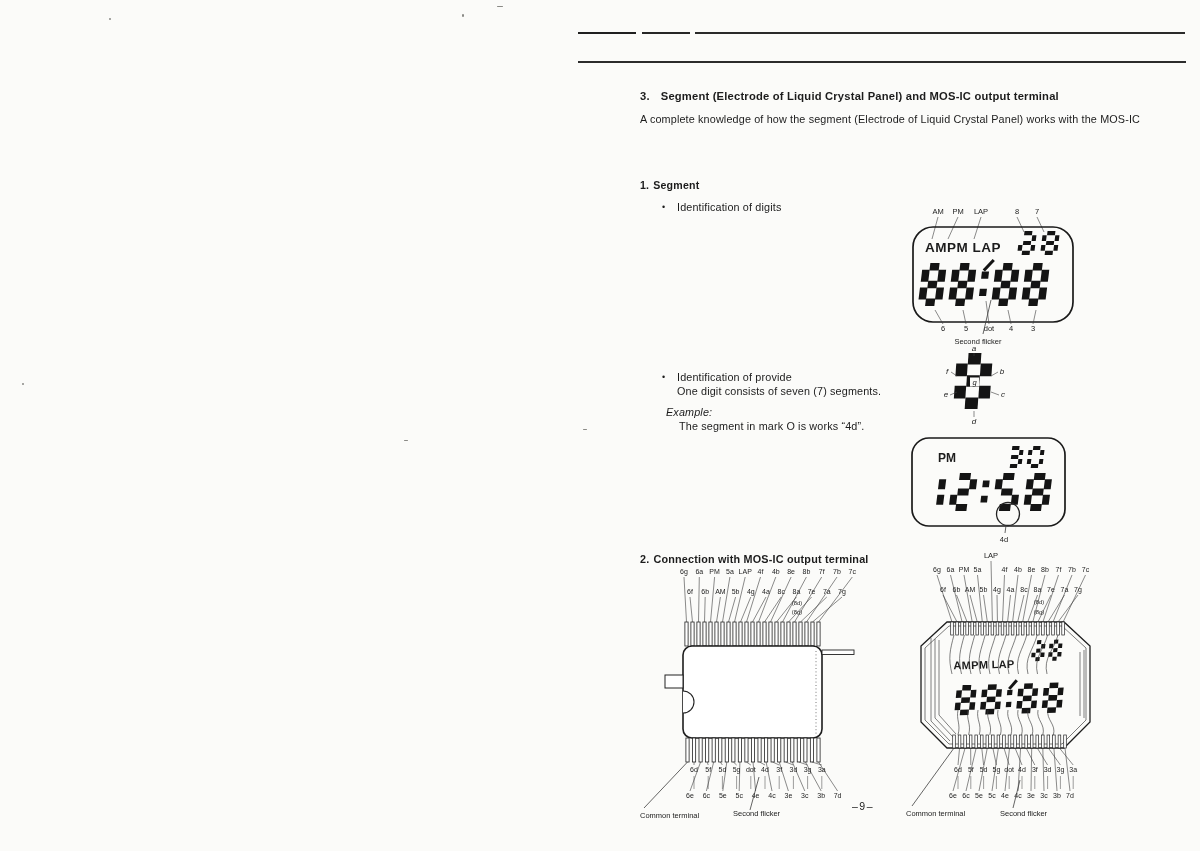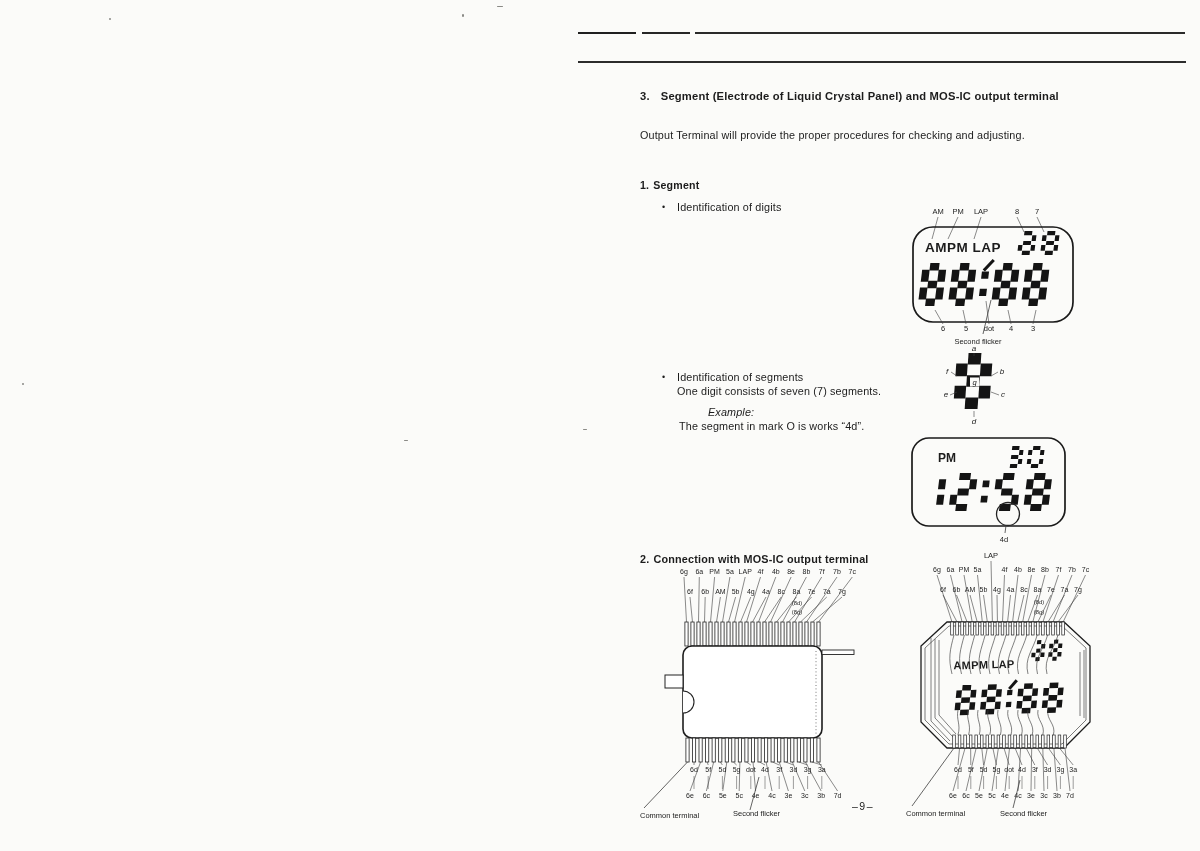--- a/index.html
+++ b/index.html
@@ -4,21 +4,21 @@
 <style>
   html,body{margin:0;padding:0;background:#e9e9e6;}
   #stage{position:relative;width:1200px;height:851px;background:#fbfbf9;overflow:hidden;
          font-family:"Liberation Sans",sans-serif;color:#1c1c1c;}
   .t{position:absolute;font-size:10.8px;letter-spacing:.15px;white-space:nowrap;color:#1c1c1c;}
   .h{font-weight:bold;font-size:11.2px;letter-spacing:.2px;}
   .hx{margin-left:11px;}
   .nx{margin-left:4px;}
   .bu{display:inline-block;width:8px;font-size:9px;vertical-align:1px;}
   .bx{margin-left:7px;margin-top:16px;}
-  .it{font-style:italic;margin-left:42px;}
+  .it{font-style:italic;}
   .rule{position:absolute;}
   #rule1{left:578px;top:32px;width:607px;height:1.8px;
          background:linear-gradient(90deg,#1f1f1f 0 58px,rgba(0,0,0,0) 58px 64px,#262626 64px 112px,rgba(0,0,0,0) 112px 117px,#2a2a2a 117px 100%);}
   #rule2{left:578px;top:61px;width:608px;height:1.5px;background:#2c2c2c;}
   .speck{position:absolute;background:#8a8a86;border-radius:1px;}
   svg{position:absolute;overflow:visible;}
   svg text{font-family:"Liberation Sans",sans-serif;}
   #pageno{letter-spacing:1.5px;font-size:10.5px;}
 </style>
 </head>
@@ -32,32 +32,32 @@
   <div class="speck" style="left:109px;top:18px;width:2px;height:2px"></div>
   <div class="speck" style="left:462px;top:14px;width:2px;height:3px"></div>
   <div class="speck" style="left:497px;top:6px;width:6px;height:1px"></div>
   <div class="speck" style="left:22px;top:383px;width:2px;height:2px"></div>
   <div class="speck" style="left:404px;top:440px;width:4px;height:1px"></div>
   <div class="speck" style="left:583px;top:429px;width:4px;height:1px"></div>
 
   <div class="t h" style="left:640px;top:90px">
     <span>3.</span><span class="hx">Segment (Electrode of Liquid Crystal Panel) and MOS-IC output terminal</span>
   </div>
-  <div class="t" style="left:640px;top:129px">Output Terminal will provide the proper procedures for checking and adjusting.</div>
+  <div class="t" style="left:640px;top:113px">A complete knowledge of how the segment (Electrode of Liquid Crystal Panel) works with the MOS-IC</div>
 
   <div class="t h" style="left:640px;top:179px;font-size:10.6px">
     <span>1.</span><span class="nx">Segment</span>
   </div>
 
   <div class="t" style="left:662px;top:201px">
     <span class="bu">•</span><span class="bx">Identification of digits</span>
   </div>
 
   <div class="t" style="left:662px;top:371px">
-    <span class="bu">•</span><span class="bx">Identification of segments</span>
+    <span class="bu">•</span><span class="bx">Identification of provide</span>
   </div>
   <div class="t" style="left:677px;top:385px">One digit consists of seven (7) segments.</div>
 
   <div class="t it" style="left:666px;top:406px">Example:</div>
   <div class="t" style="left:679px;top:420px">The segment in mark O is works “4d”.</div>
 
   <div class="t h" style="left:640px;top:553px;font-size:10.8px">
     <span>2.</span><span class="nx">Connection with MOS-IC output terminal</span>
   </div>
 

